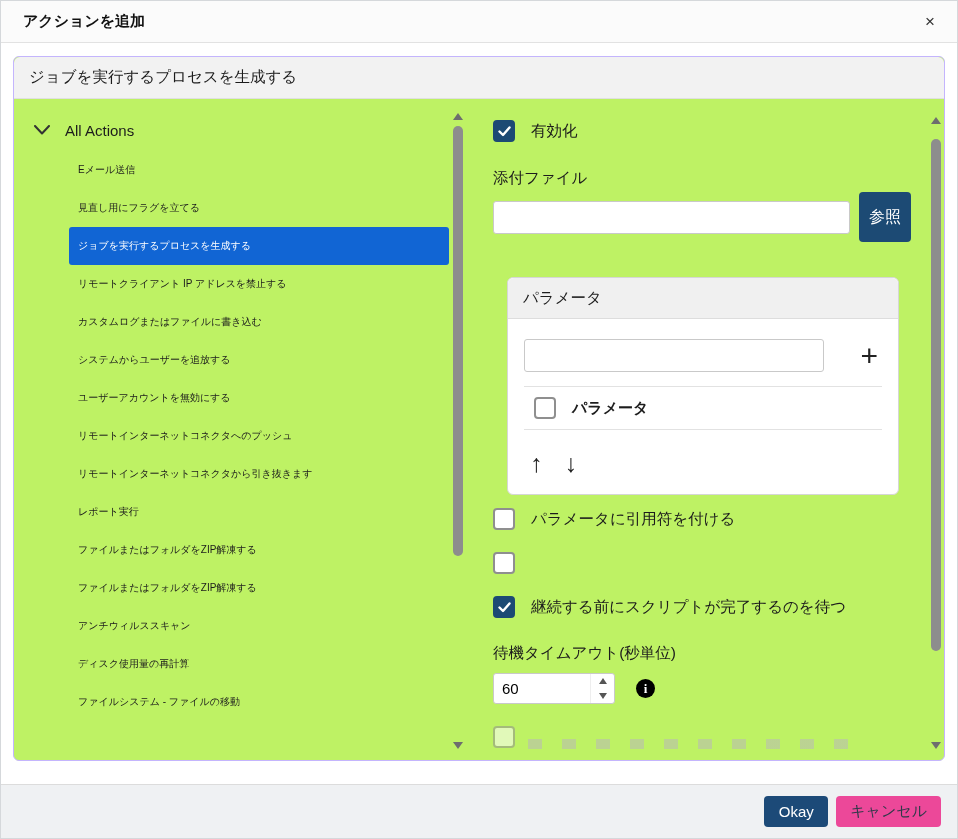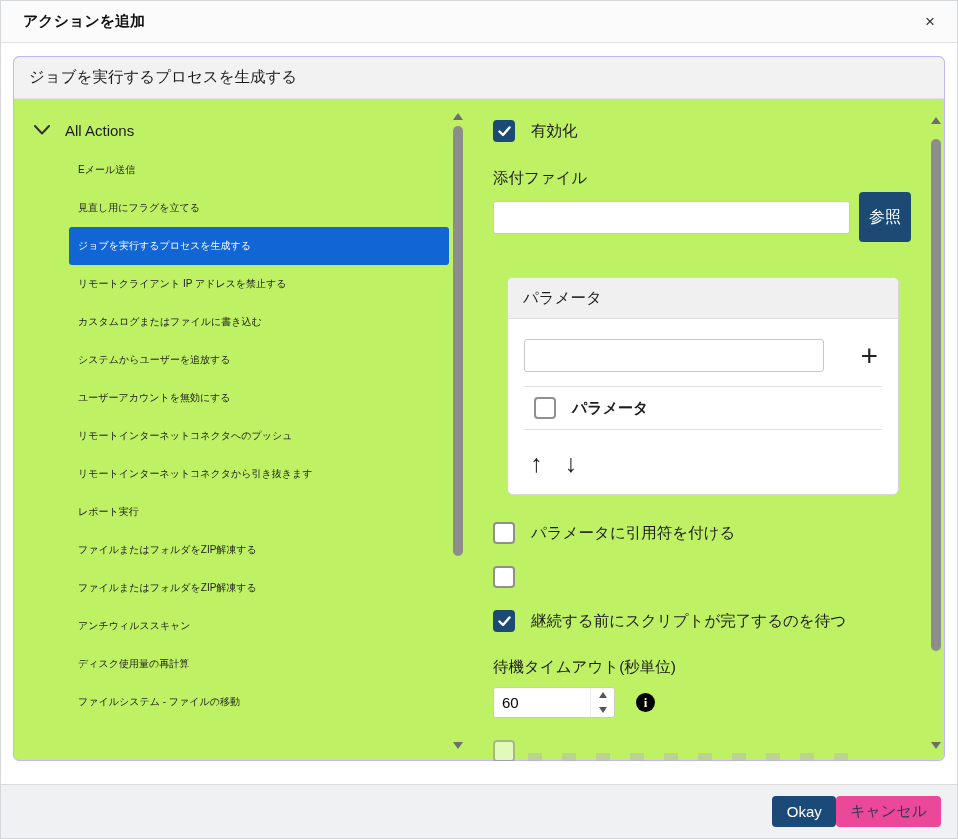--- a/index.html
+++ b/index.html
@@ -130,21 +130,21 @@
   .plus { font-size: 30px; font-weight: 300; color: #222; cursor: pointer; margin-right: 4px; line-height: 1; }
   .param-table-row {
     margin-top: 14px; height: 44px;
     border-top: 1px solid #e2e2e2; border-bottom: 1px solid #e2e2e2;
     display: flex; align-items: center; gap: 16px; padding-left: 10px;
   }
   .param-table-row .lbl { font-weight: bold; font-size: 15px; }
   .arrow-row { margin-top: 18px; height: 30px; display: flex; align-items: center; gap: 22px; padding-left: 6px; }
   .arrow { font-size: 25px; color: #222; cursor: pointer; line-height: 1; }
 
-  .cb-quote { margin-top: 27px; }
+  .cb-quote { margin-top: 13px; }
   .cb-log { margin-top: 22px; }
   .cb-wait { margin-top: 22px; }
 
   .timeout-label { margin-top: 25px; }
   .timeout-row { margin-top: 9px; display: flex; align-items: center; }
   .num-box { position: relative; width: 122px; height: 31px; border: 1px solid #c9c9c9; border-radius: 3px; background: #fff; }
   .num-box input { border: none; outline: none; width: 105px; height: 100%;
     font-size: 15px; padding-left: 8px; font-family: inherit; background: transparent; }
   .spinner { position: absolute; right: 0; top: 0; bottom: 0; width: 24px;
     border-left: 1px solid #eee; display: flex; flex-direction: column; }
@@ -161,21 +161,21 @@
   .clipped-row { margin-top: 21px; display: flex; align-items: center; gap: 13px; opacity: .55; }
   .ghost-text { width: 330px; height: 10px;
     background: repeating-linear-gradient(90deg,#b9b9b9 0 14px, transparent 14px 34px);
     margin-top: 14px; }
 
   
   .footer {
     position: absolute; left: 0; right: 0; bottom: 0; height: 54px;
     background: #eff1f3; border-top: 1px solid #dcdcdc;
     display: flex; align-items: center; justify-content: flex-end;
-    gap: 0; padding-right: 16px;
+    gap: 8px; padding-right: 16px;
   }
   .btn { height: 31px; border: none; border-radius: 4px; font-size: 15px;
     cursor: pointer; font-family: inherit; padding: 0 14px; }
   .btn-okay { background: #1c4a78; color: #fff; min-width: 64px; }
   .btn-cancel { background: #ec4899; color: #30394a; min-width: 99px; }
 </style>
 </head>
 <body>
 
 <div>

